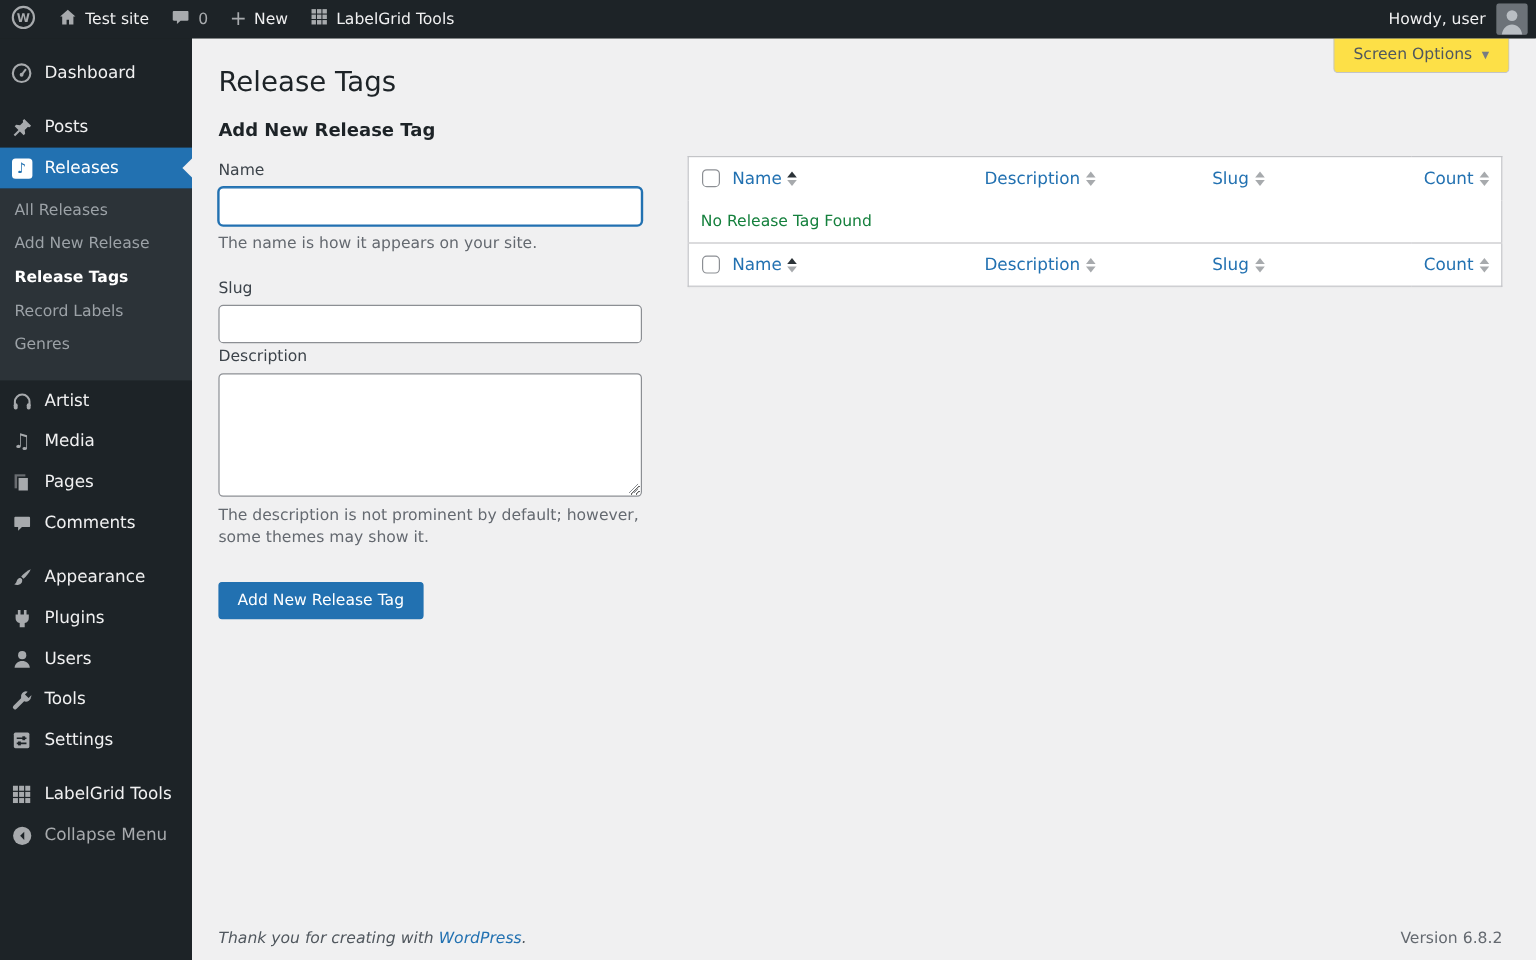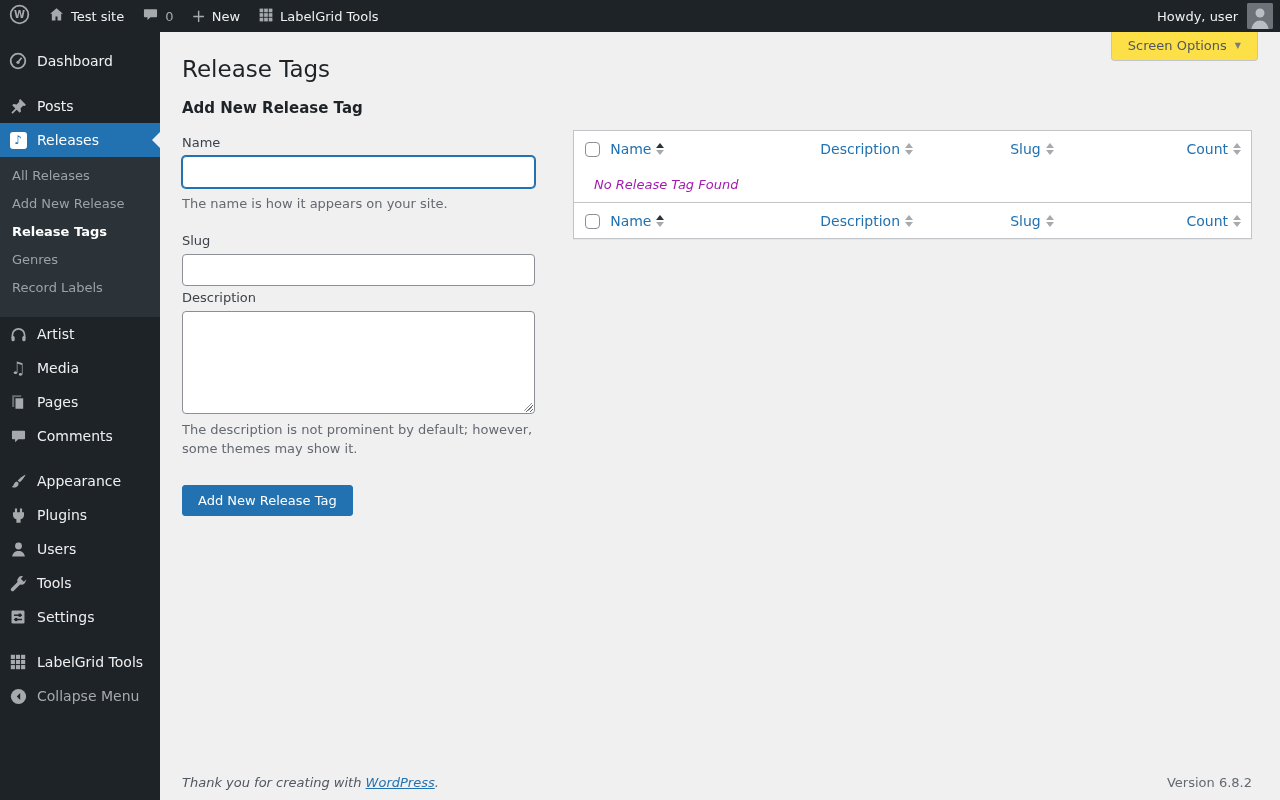--- a/index.html
+++ b/index.html
@@ -123,34 +123,34 @@
   th.col-count { text-align:left; }
   .col-link {
     color:#2271b1; text-decoration:none; cursor:pointer;
     display:inline-flex; align-items:center; gap:5px;
   }
   .sorting-indicators { display:inline-flex; flex-direction:column; gap:2px; }
   .arr { width:0; height:0; border-left:4px solid transparent; border-right:4px solid transparent; display:block; }
   .arr.up { border-bottom:5px solid #a7aaad; }
   .arr.down { border-top:5px solid #a7aaad; }
   .arr.up.active { border-bottom-color:#2c3338; }
-  td.empty-row { padding:9px 20px; font-size:13px; color:#a21caf; height:36px; background:#fff;font-style:italic; }
+  td.empty-row { padding:9px 10px; font-size:13px; color:#15803d; height:36px; background:#fff; }
   input.wp-cb {
     appearance:none; -webkit-appearance:none;
     width:15px; height:15px; border:1px solid #8c8f94; border-radius:4px;
     background:#fff; cursor:pointer; display:inline-block; vertical-align:middle;
     margin:0;
   }
   
   .page-footer {
     position:absolute; left:22px; right:28px; bottom:10px;
     display:flex; justify-content:space-between; align-items:center; font-size:13px;
   }
   .thanks { font-style:italic; color:#50575e; }
-  .thanks a { color:#2271b1; text-decoration:underline; cursor:pointer; font-style:italic; }
+  .thanks a { color:#2271b1; cursor:pointer; font-style:italic; }
   .version { color:#646970; }
 </style>
 </head>
 <body>
 
 <div class="adminbar">
   <div class="ab-item">
     <span class="mi-icon">
       <svg width="21" height="21" viewBox="0 0 20 20">
         <circle cx="10" cy="10" r="8.4" fill="none" stroke="#a7aaad" stroke-width="1.7"></circle>
@@ -236,22 +236,22 @@
     <span class="mi-icon">
       <span class="releases-badge">♪</span>
     </span>
     <span>Releases</span>
   </div>
 
   <div class="submenu">
     <span class="submenu-item">All Releases</span>
     <span class="submenu-item">Add New Release</span>
     <span class="submenu-item current">Release Tags</span>
+    <span class="submenu-item">Record Labels</span>
     <span class="submenu-item">Genres</span>
-    <span class="submenu-item">Record Labels</span>
   </div>
 
   <div class="menu-item">
     <span class="mi-icon">
       <svg width="19" height="19" viewBox="0 0 20 20">
         <path d="M3.6 14v-3.6a6.4 6.4 0 0 1 12.8 0V14" fill="none" stroke="currentColor" stroke-width="1.8"></path>
         <rect x="2.6" y="11.7" width="3.4" height="5.4" rx="1.6" fill="currentColor"></rect>
         <rect x="14" y="11.7" width="3.4" height="5.4" rx="1.6" fill="currentColor"></rect>
       </svg>
     </span>

